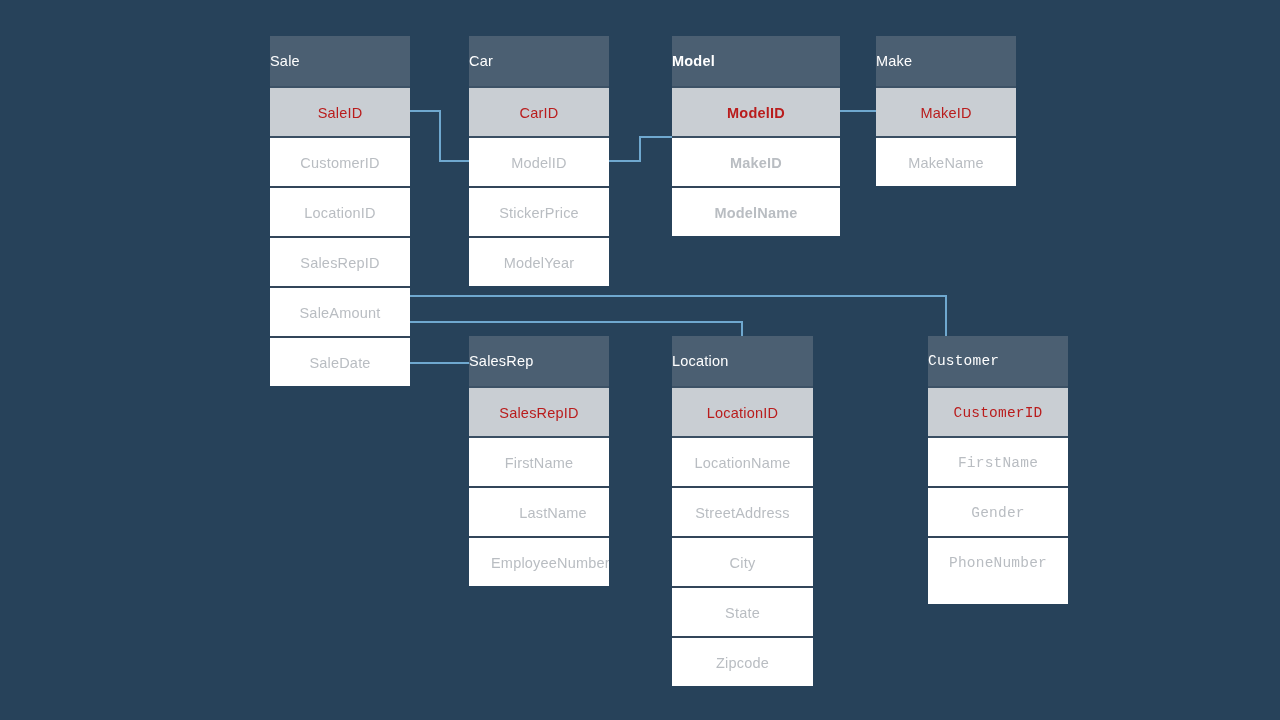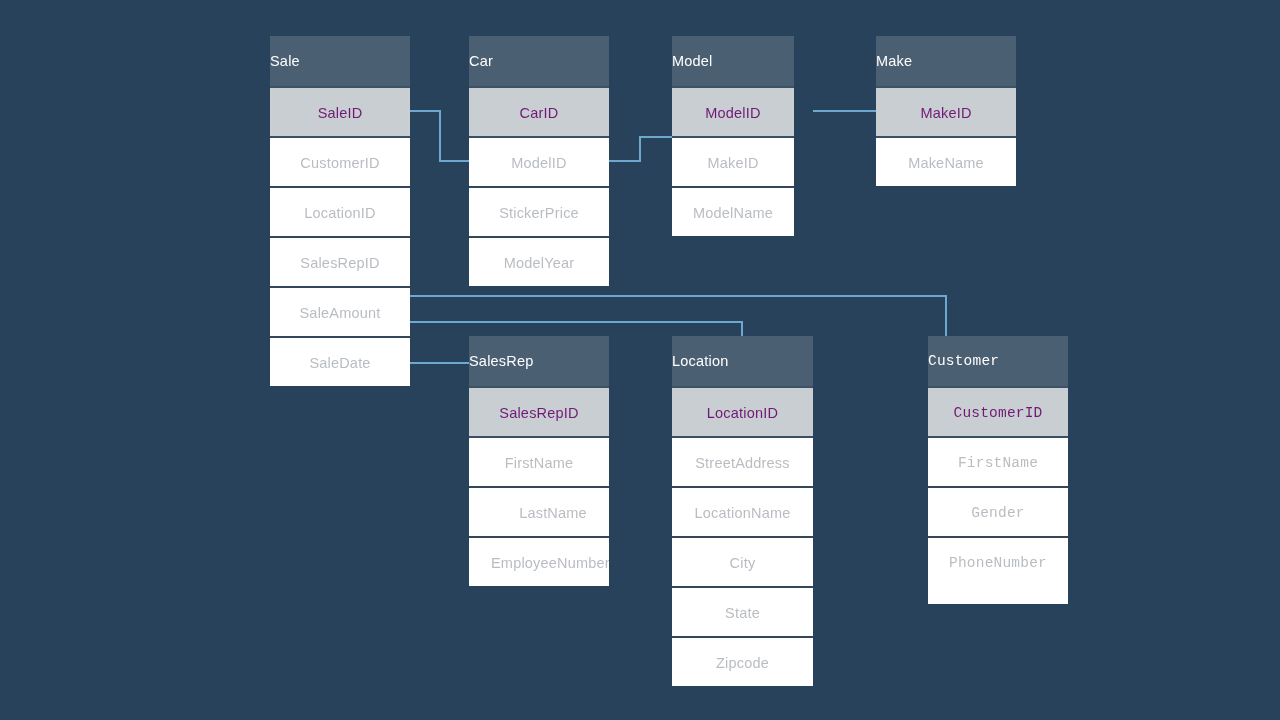--- a/index.html
+++ b/index.html
@@ -51,21 +51,21 @@
     box-sizing: border-box;
     background: #ffffff;
     color: #b9bdc2;
     border-top: 2px solid #33465a;
     letter-spacing: 0.2px;
     overflow: hidden;
     white-space: nowrap;
   }
   .entity-row.pk {
     background: #c9ced3;
-    color: #701a75;
+    color: #b91c1c;
     border-top: 2px solid #3d5266;
   }
   .entity-row.pk + .entity-row {
     border-top: 2px solid #3a4f63;
   }
 </style>
 </head>
 <body>
 
 <div id="canvas">
@@ -86,43 +86,43 @@
       <div class="entity-row" style="height: 50px; line-height: 50px;">SaleAmount</div>
       <div class="entity-row" style="height: 50px; line-height: 50px;">SaleDate</div>
     </div>
     <div class="entity" style="left: 469px; top: 36px; width: 140px;">
       <div class="entity-header">Car</div>
       <div class="entity-row pk" style="height: 50px; line-height: 50px;">CarID</div>
       <div class="entity-row" style="height: 50px; line-height: 50px;">ModelID</div>
       <div class="entity-row" style="height: 50px; line-height: 50px;">StickerPrice</div>
       <div class="entity-row" style="height: 50px; line-height: 50px;">ModelYear</div>
     </div>
-    <div class="entity" style="left: 672px; top: 36px; width: 122px;">
+    <div class="entity" style="left: 672px; top: 36px; width: 168px; font-weight: bold;">
       <div class="entity-header">Model</div>
       <div class="entity-row pk" style="height: 50px; line-height: 50px;">ModelID</div>
       <div class="entity-row" style="height: 50px; line-height: 50px;">MakeID</div>
       <div class="entity-row" style="height: 50px; line-height: 50px;">ModelName</div>
     </div>
     <div class="entity" style="left: 876px; top: 36px; width: 140px;">
       <div class="entity-header">Make</div>
       <div class="entity-row pk" style="height: 50px; line-height: 50px;">MakeID</div>
       <div class="entity-row" style="height: 50px; line-height: 50px;">MakeName</div>
     </div>
     <div class="entity" style="left: 469px; top: 336px; width: 140px;">
       <div class="entity-header">SalesRep</div>
       <div class="entity-row pk" style="height: 50px; line-height: 50px;">SalesRepID</div>
       <div class="entity-row" style="height: 50px; line-height: 50px;">FirstName</div>
       <div class="entity-row" style="height: 50px; line-height: 50px; padding-left: 28px;">LastName</div>
       <div class="entity-row" style="height: 50px; line-height: 50px; padding-left: 22px;">EmployeeNumber</div>
     </div>
     <div class="entity" style="left: 672px; top: 336px; width: 141px;">
       <div class="entity-header">Location</div>
       <div class="entity-row pk" style="height: 50px; line-height: 50px;">LocationID</div>
+      <div class="entity-row" style="height: 50px; line-height: 50px;">LocationName</div>
       <div class="entity-row" style="height: 50px; line-height: 50px;">StreetAddress</div>
-      <div class="entity-row" style="height: 50px; line-height: 50px;">LocationName</div>
       <div class="entity-row" style="height: 50px; line-height: 50px;">City</div>
       <div class="entity-row" style="height: 50px; line-height: 50px;">State</div>
       <div class="entity-row" style="height: 50px; line-height: 50px;">Zipcode</div>
     </div>
     <div class="entity" style="left: 928px; top: 336px; width: 140px; font-family: Liberation Mono, monospace;">
       <div class="entity-header">Customer</div>
       <div class="entity-row pk" style="height: 50px; line-height: 50px;">CustomerID</div>
       <div class="entity-row" style="height: 50px; line-height: 50px;">FirstName</div>
       <div class="entity-row" style="height: 50px; line-height: 50px;">Gender</div>
       <div class="entity-row" style="height: 68px; line-height: 50px;">PhoneNumber</div>

